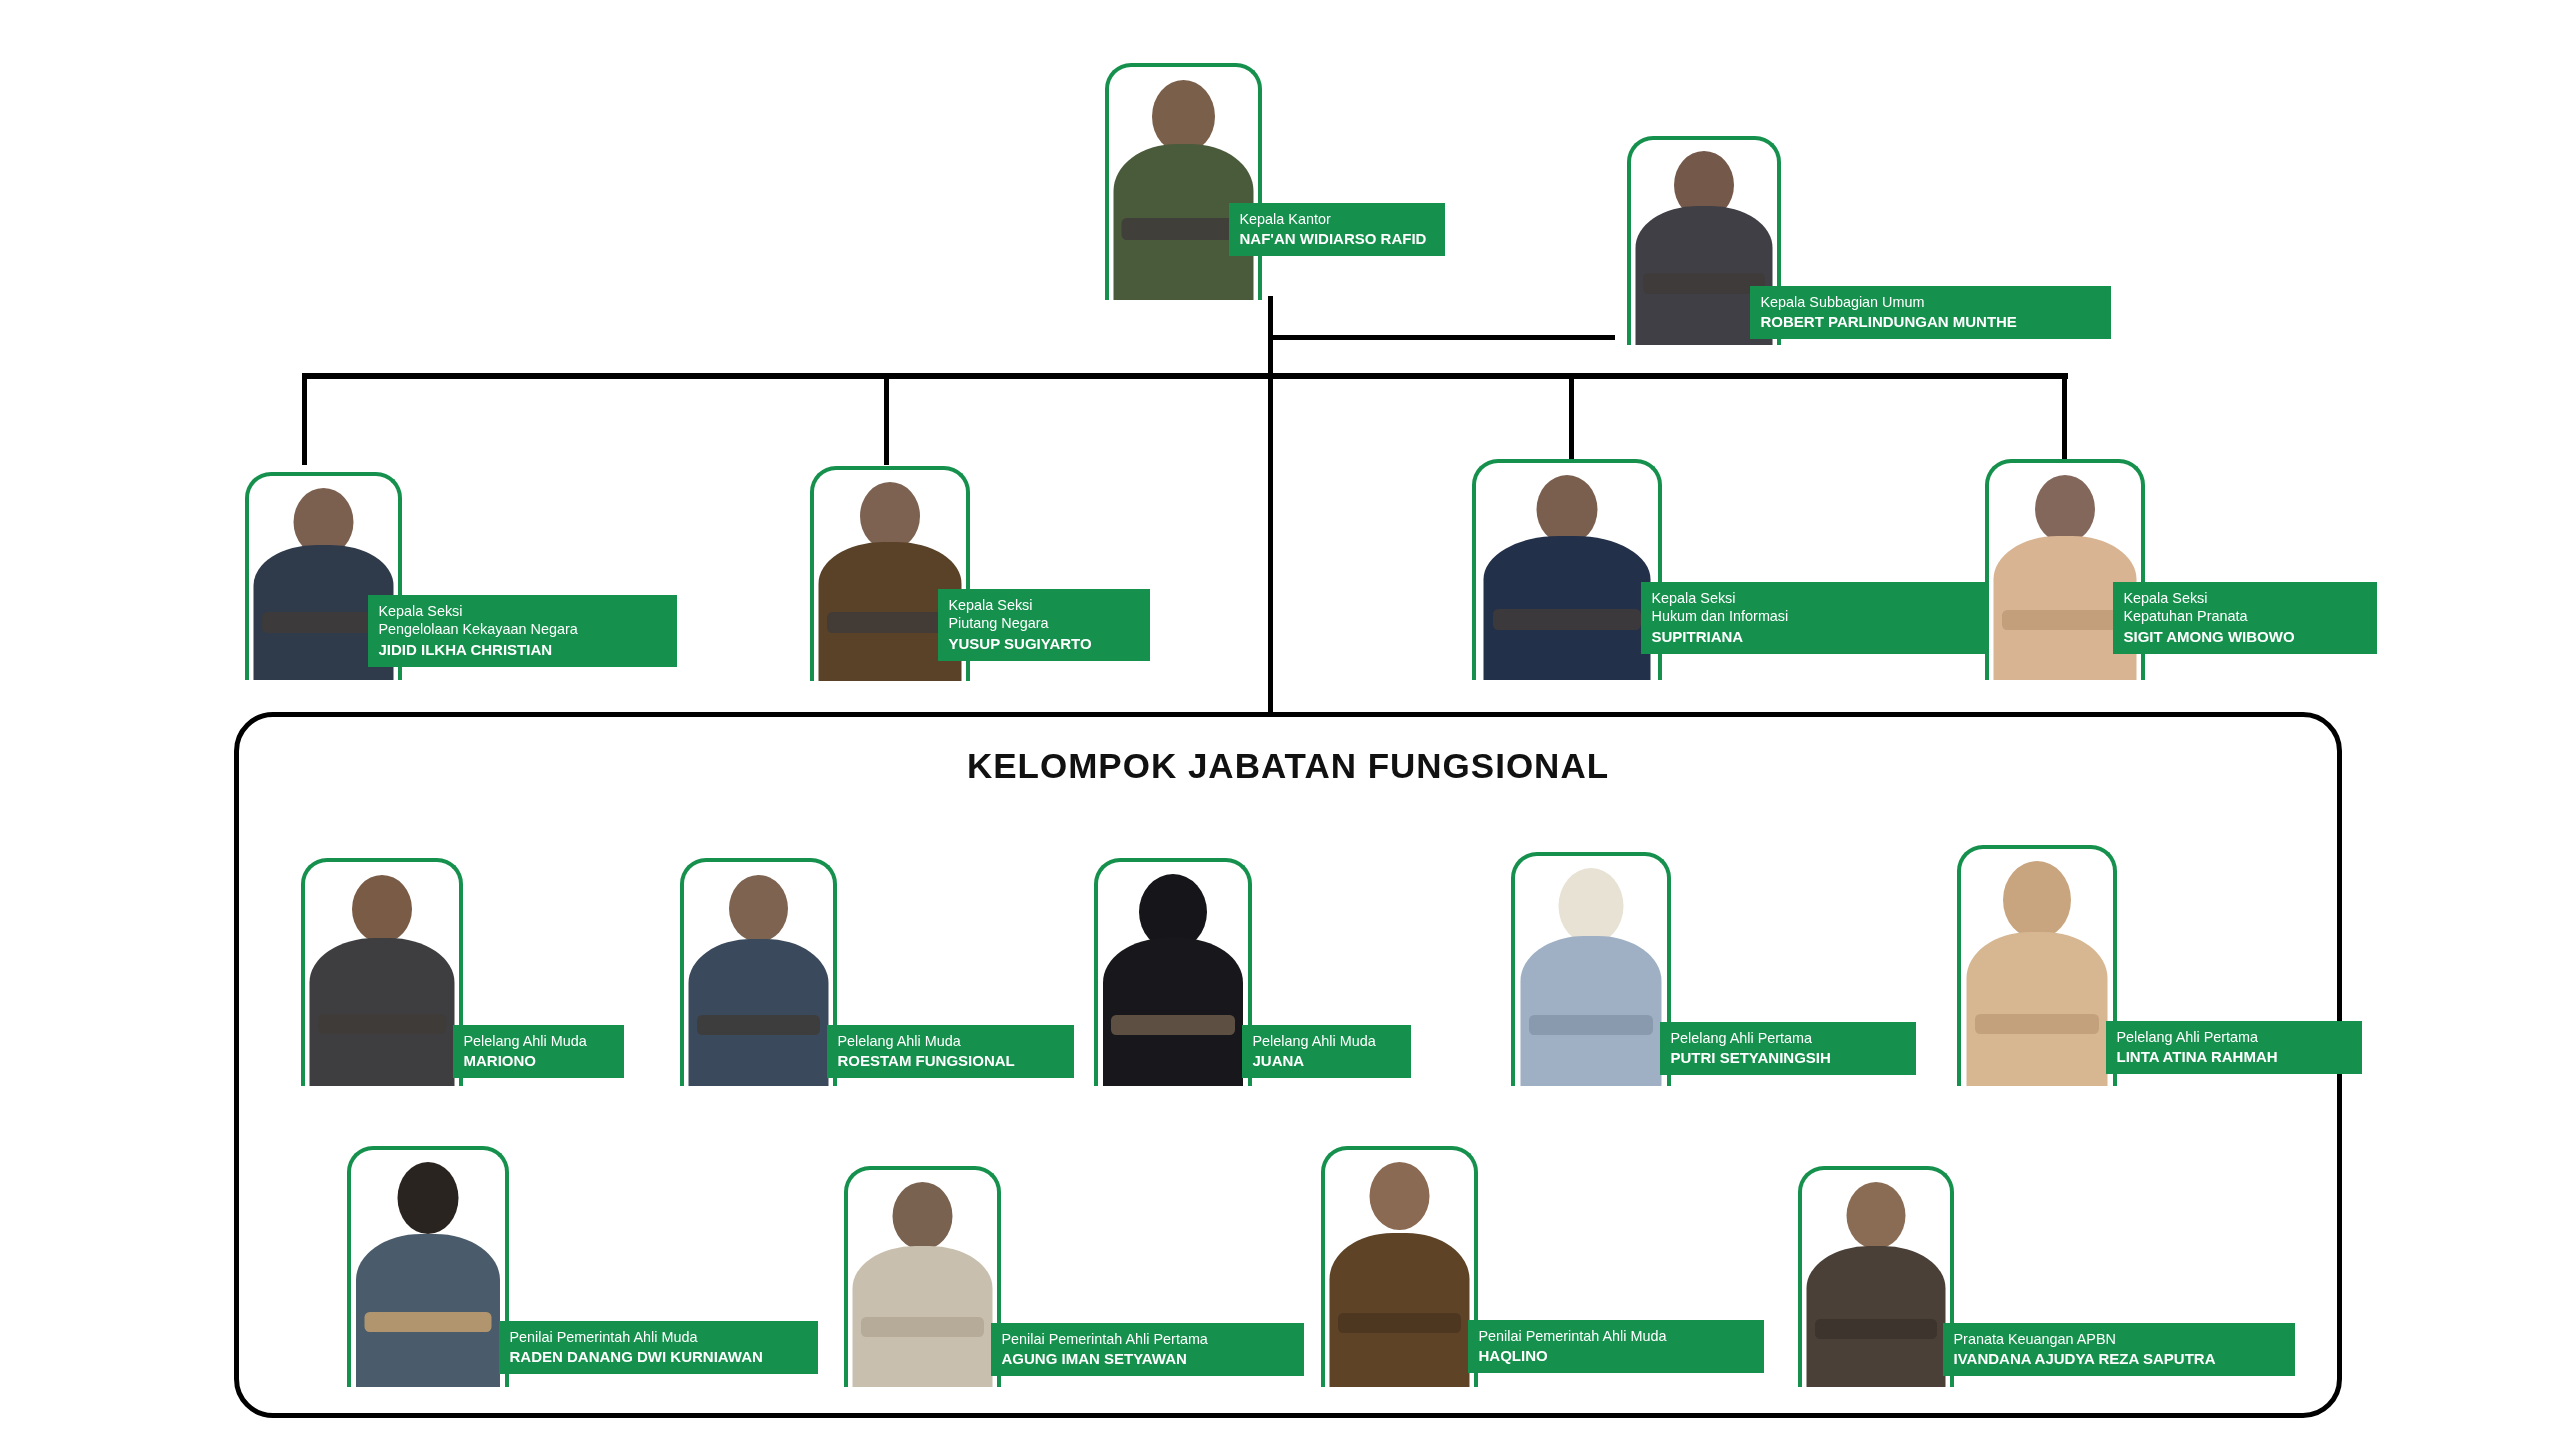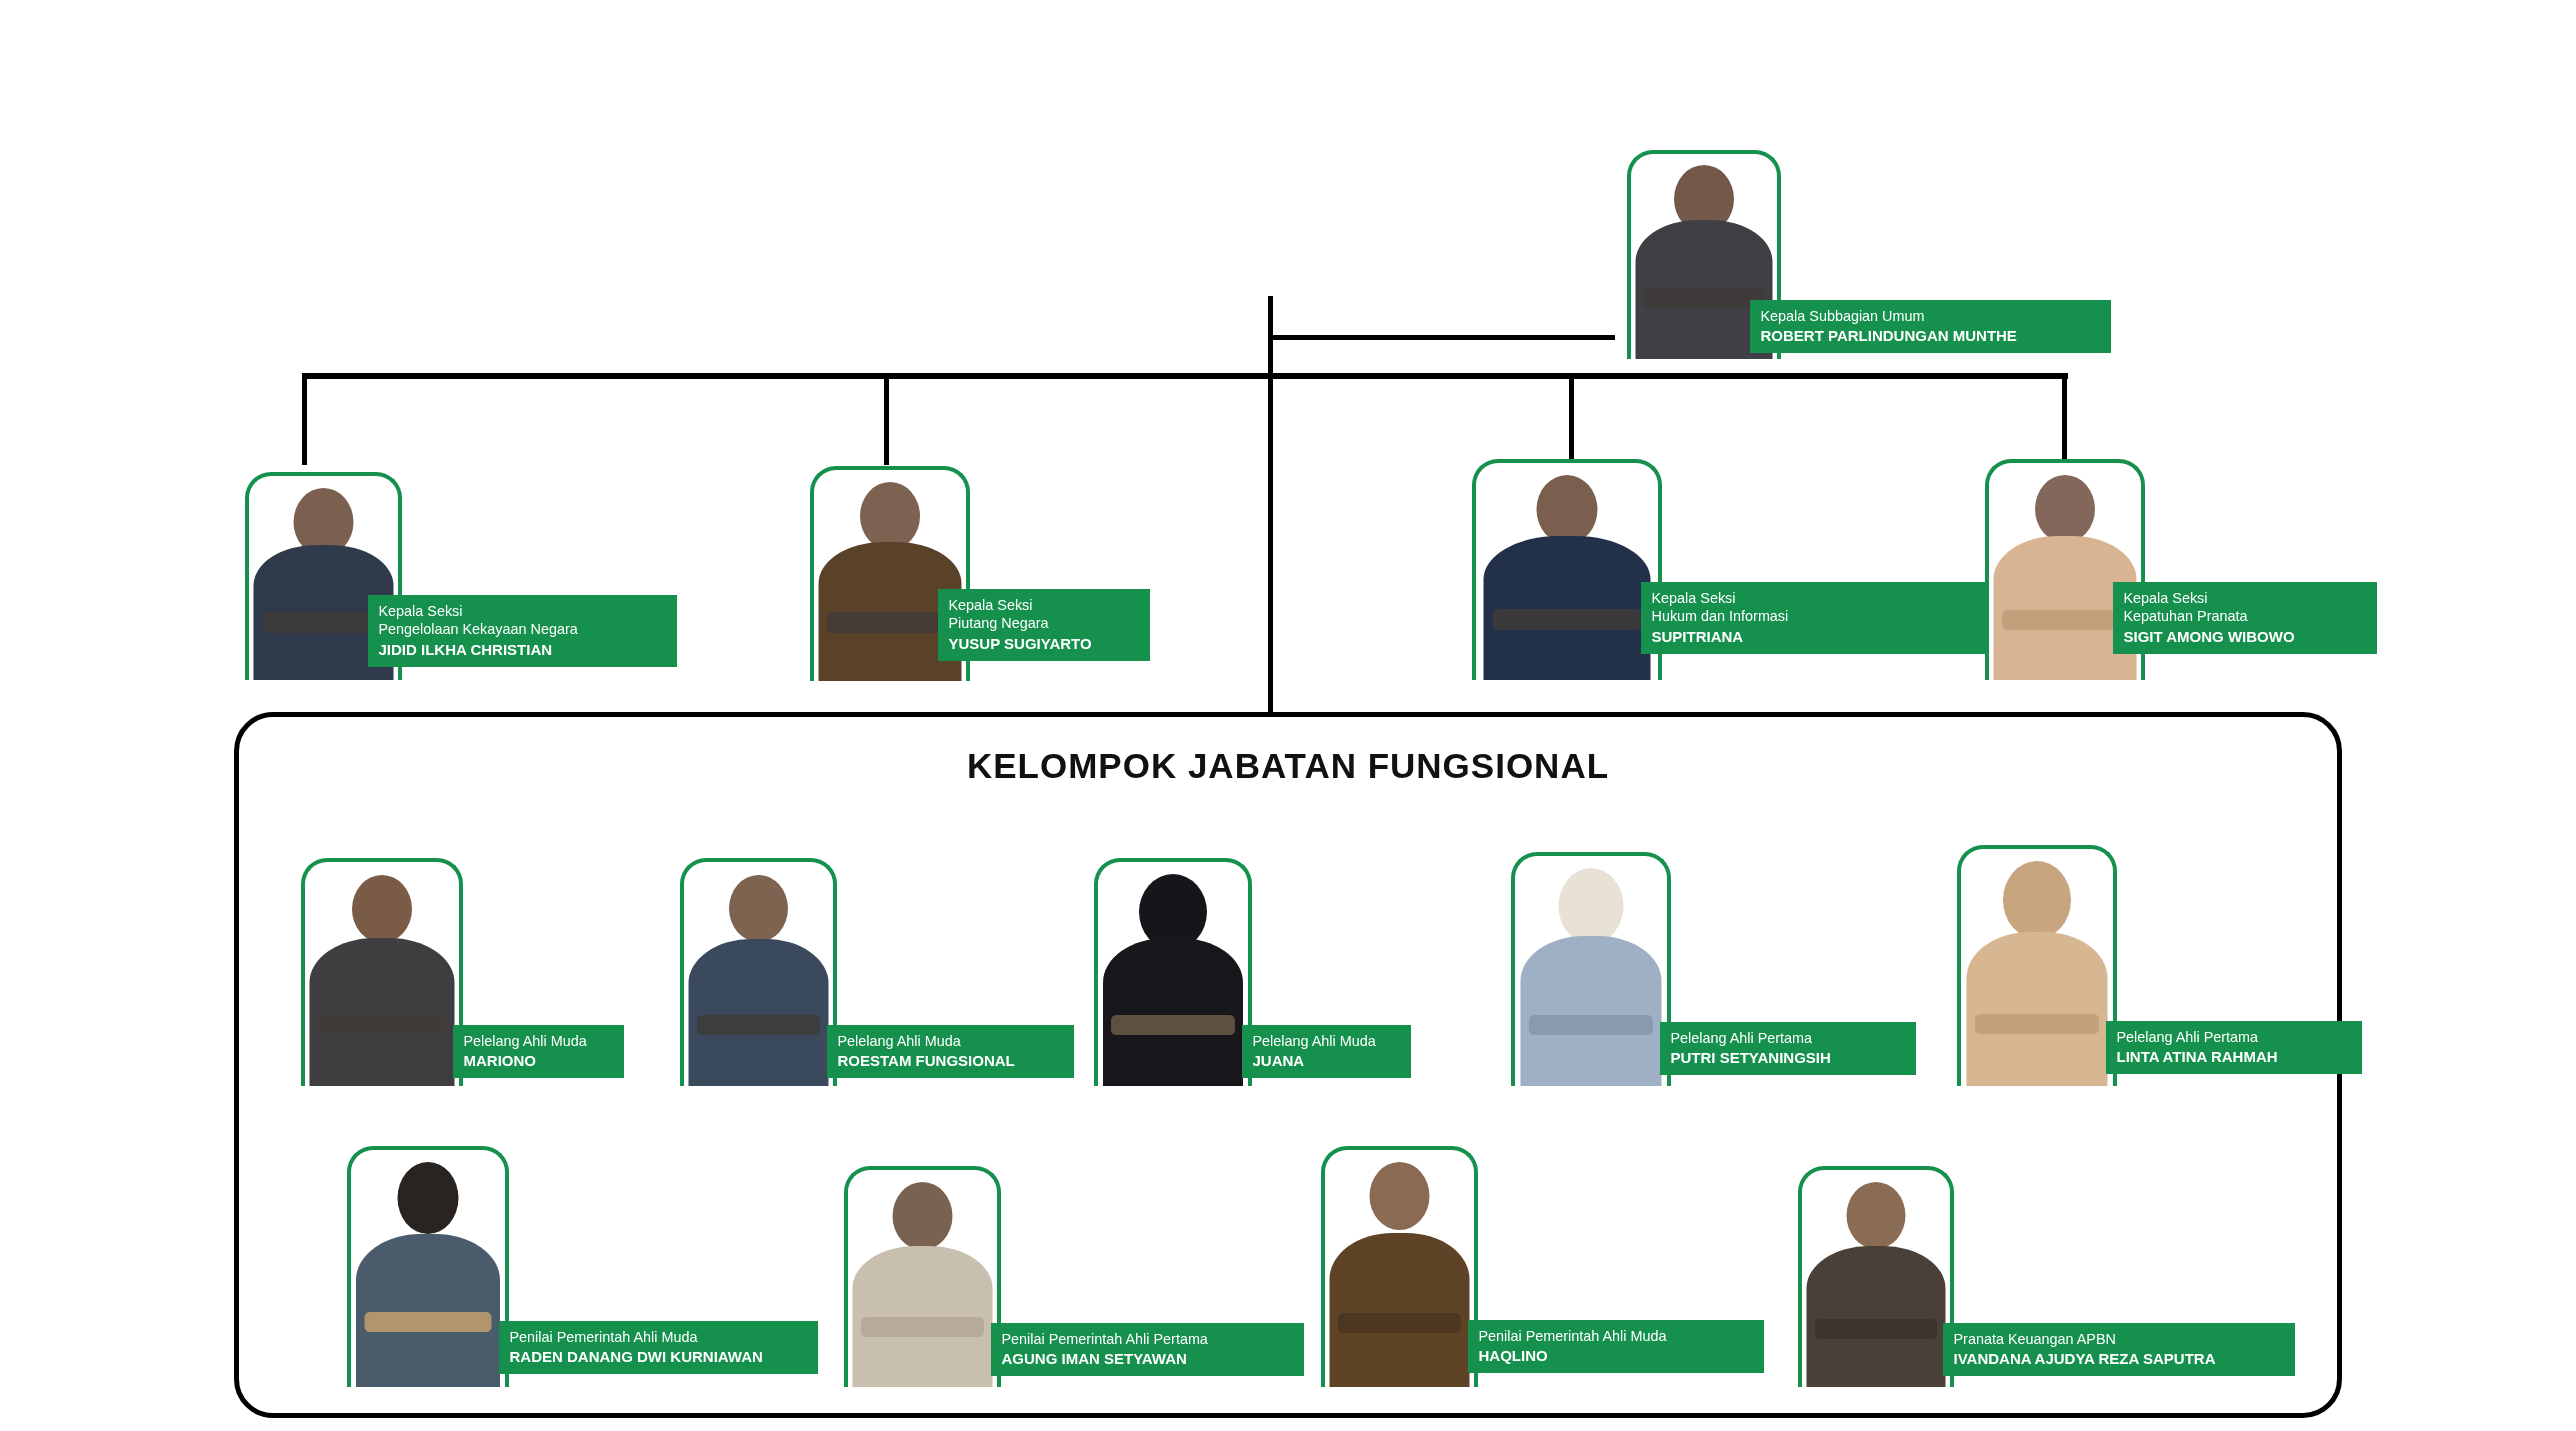--- a/index.html
+++ b/index.html
@@ -121,22 +121,35 @@
 
   <div class="line" style="left:1268px; top:335px; width:347px; height:5.2px;"></div>
 
   <div class="line" style="left:302px; top:373px; width:1766px; height:5.9px;"></div>
 
   <div class="line" style="left:302px; top:373px; width:5.2px; height:92px;"></div>
   <div class="line" style="left:884px; top:373px; width:5.2px; height:92px;"></div>
   <div class="line" style="left:1569px; top:373px; width:5.2px; height:92px;"></div>
   <div class="line" style="left:2062px; top:373px; width:5.2px; height:92px;"></div>
 
-
-  <div class="person" style="left:1614px; top:138px; width:497px; height:229px;">
+  <div class="person" style="left:1105px; top:51px; width:340px; height:249px;">
+    <div class="photo-frame rounded-top" style="left:0; top:11.8px; width:157px; height:237px;">
+      <div class="silhouette" style="width:157px; height:225px;">
+        <div class="sil-head" style="top:5.2px; width:63px; height:73px; background:#7a5f4a;"></div>
+        <div class="sil-body" style="width:140px; height:156px; background:#4a5b3c;"></div>
+        <div class="sil-arms" style="bottom:60px; width:124px; height:22px;"></div>
+      </div>
+    </div>
+    <div class="label" style="left:124px; top:152px; width:216px;">
+      <span class="role">Kepala Kantor</span>
+      <span class="name">NAF'AN WIDIARSO RAFID</span>
+    </div>
+  </div>
+
+  <div class="person" style="left:1614px; top:124px; width:497px; height:229px;">
     <div class="photo-frame rounded-top" style="left:13px; top:11.8px; width:154px; height:209px;">
       <div class="silhouette" style="width:154px; height:198px;">
         <div class="sil-head" style="top:3.9px; width:60px; height:68px; background:#74584a;"></div>
         <div class="sil-body" style="width:137px; height:139px; background:#3f3f45;"></div>
         <div class="sil-arms" style="bottom:51px; width:122px; height:21px;"></div>
       </div>
     </div>
     <div class="label" style="left:136px; top:162px; width:361px;">
       <span class="role">Kepala Subbagian Umum</span>
       <span class="name">ROBERT PARLINDUNGAN MUNTHE</span>

